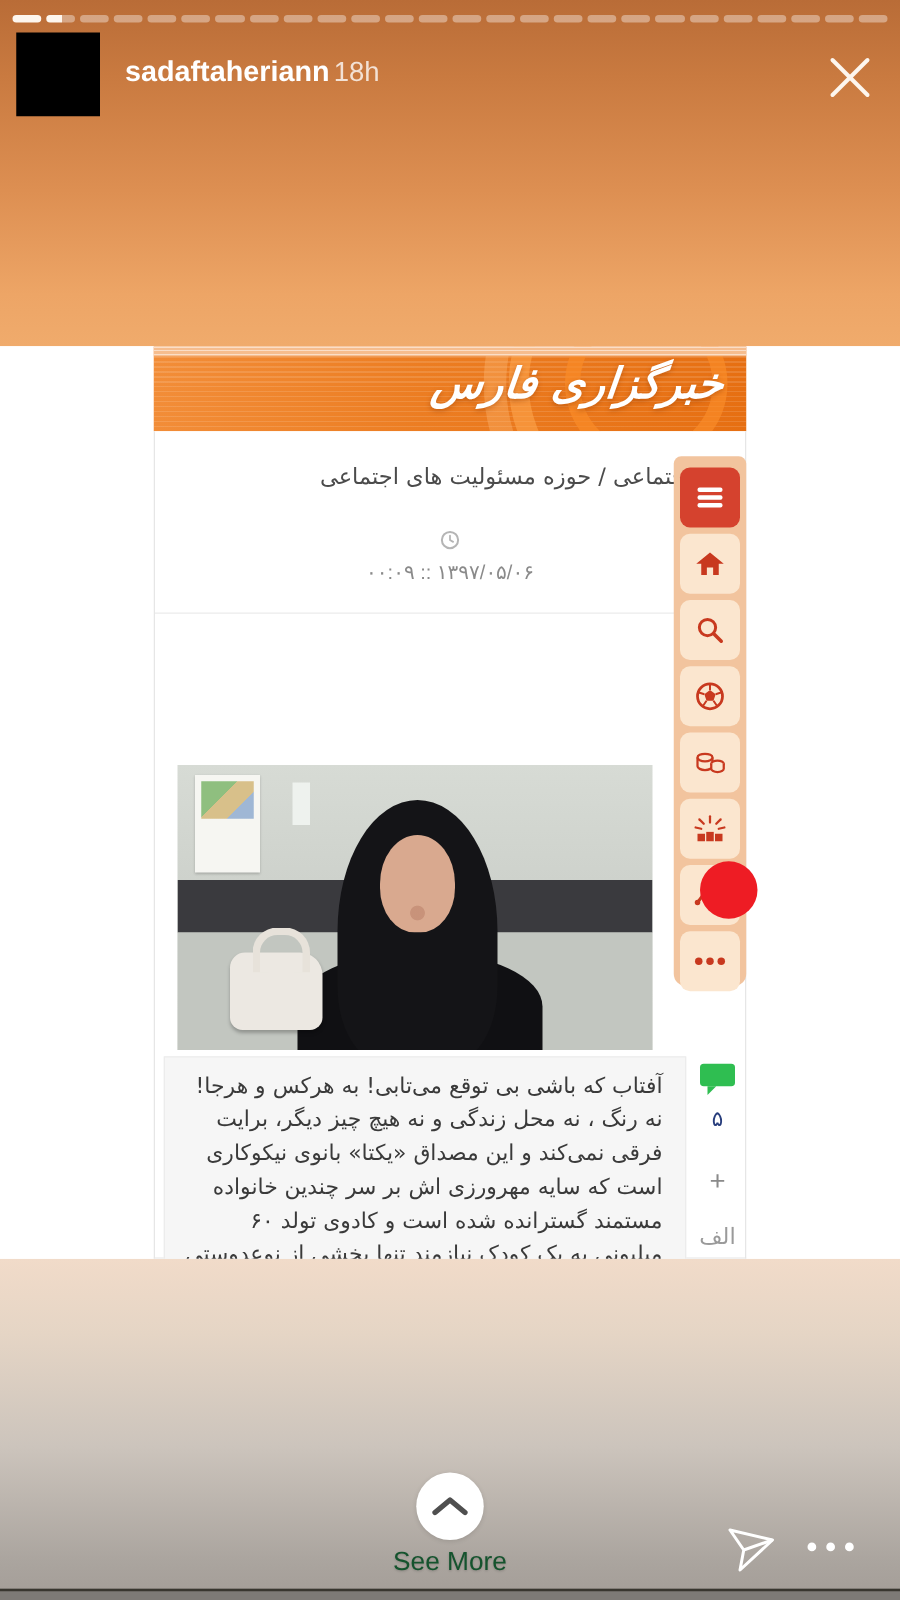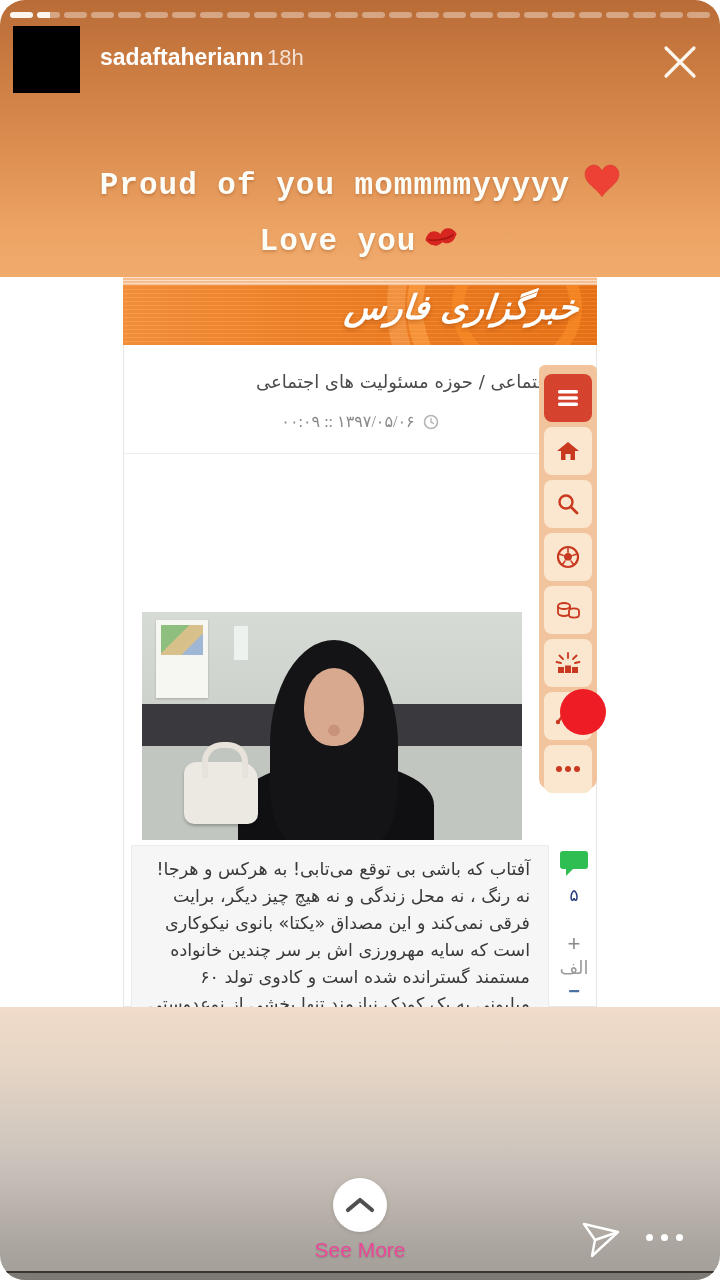--- a/index.html
+++ b/index.html
@@ -1,18 +1,18 @@
 <!DOCTYPE html>
 <html><head>
 <meta charset="utf-8">
 <style>
   * { margin:0; padding:0; box-sizing:border-box; }
   html,body { width:720px; height:1280px; overflow:hidden; }
   body { font-family:"Liberation Sans", sans-serif; position:relative; background:#fff; }
-  .story { position:absolute; inset:0; width:720px; height:1280px; overflow:hidden;border-radius:25px; }
+  .story { position:absolute; inset:0; width:720px; height:1280px; overflow:hidden; }
 
   
   .bg-top { position:absolute; left:0; top:0; width:720px; height:277px;
     background:linear-gradient(180deg,#b96c37 0%,#c97a40 22%,#dd8f52 55%,#eda566 85%,#f0ab6c 100%); }
   .bg-bottom { position:absolute; left:0; top:1007px; width:720px; height:273px;
     background:linear-gradient(180deg,#f1dbc9 0%,#e5d5c5 22%,#ccc4bc 55%,#aba59f 88%,#a39d97 100%); }
   .home-strip { position:absolute; left:0; top:1271px; width:720px; height:9px;
     background:#7d7a76; border-top:2px solid #38362f; }
 
   
@@ -50,22 +50,22 @@
   .ring.r2 { width:130px; height:130px; border-width:12px; right:15px; top:-35px; border-color:rgba(250,140,40,.7); }
   .ring.r3 { width:300px; height:300px; border-width:18px; right:-90px; top:-120px; border-color:rgba(255,190,120,.35); }
   .banner .logo { position:absolute; right:18px; top:10px; direction:rtl;
     font-family:"DejaVu Sans",sans-serif; font-size:34px; font-weight:bold; color:#fff;
     font-style:italic; transform:skewX(-6deg); text-shadow:0 2px 4px rgba(150,60,0,.45); }
 
   .column { position:absolute; left:123px; top:68px; width:474px; height:662px;
     background:#fff; border:1px solid #e6e6e6; border-top:none; }
   .col-head { text-align:right; padding-top:26px; }
   .category { direction:rtl; color:#4b4b4b; font-size:18px; font-family:"DejaVu Sans",sans-serif; }
-  .dateline { margin-top:20px; color:#8a8a8a; font-size:16px; direction:rtl;
-    font-family:Liberation Serif, serif; display:flex; justify-content:center; align-items:center; gap:8px; }
+  .dateline { margin-top:32px; color:#8a8a8a; font-size:16px; direction:rtl;
+    font-family:Liberation Sans, sans-serif; display:flex; justify-content:center; align-items:center; gap:8px;flex-direction:column; }
   .rule { width:100%; height:1px; background:#ececec; margin-top:22px; }
   .kicker { direction:rtl; text-align:center; color:#e8831f; font-size:18px; margin-top:14px;
     font-family:"DejaVu Sans",sans-serif; }
   .headline { direction:rtl; text-align:center; color:#1c5a86; font-weight:bold; font-size:31px;
     line-height:44px; margin-top:8px; padding:0 26px; font-family:"DejaVu Sans",sans-serif; }
 
   
   .photo { position:absolute; left:18px; top:267px; width:380px; height:228px; overflow:hidden;
     background:linear-gradient(180deg,#d7dbd5 0%,#cdd1cb 45%,#c6cac4 100%); }
   .photo .band { position:absolute; left:0; top:92px; width:100%; height:42px; background:#3a3a3e; }
@@ -96,30 +96,30 @@
   .sidenav { position:absolute; left:539px; top:88px; width:58px; height:424px;
     background:#f2c49e; border-radius:6px 6px 10px 10px; padding-top:4px; }
   .navbtn { width:48px; height:48px; margin:5px auto 0; background:#fbe6cf; border-radius:8px;
     display:flex; align-items:center; justify-content:center; cursor:pointer; }
   .navbtn.menu { background:#d5422e; }
 
   
   .widget { position:absolute; left:548px; top:572px; width:52px; text-align:center; }
   .widget .count { color:#273d7c; font-size:17px; font-family:"DejaVu Sans",sans-serif; margin-top:4px; }
   .widget .plus { color:#8a8a8a; font-size:22px; margin-top:26px; }
-  .widget .alef { color:#9a9a9a; font-size:18px; font-family:"DejaVu Sans",sans-serif; margin-top:0; direction:rtl; }
+  .widget .alef { color:#9a9a9a; font-size:18px; font-family:"DejaVu Sans",sans-serif; margin-top:21px; direction:rtl; }
   .widget .minus { color:#4a6fa5; font-size:20px; font-weight:bold; margin-top:2px; }
   .fab { position:absolute; left:560px; top:412px; width:46px; height:46px; border-radius:50%; background:#ee1c24; }
 
   
   .seemore-btn { position:absolute; left:333px; top:1178px; width:54px; height:54px; border-radius:50%;
     background:#fff; display:flex; align-items:center; justify-content:center; cursor:pointer;
     box-shadow:0 1px 4px rgba(0,0,0,.12); }
   .seemore-label { position:absolute; left:0; top:1238px; width:720px; text-align:center;
-    color:#ec4899; font-size:21px; text-shadow:0 1px 2px rgba(0,0,0,.2); }
+    color:#14532d; font-size:21px; text-shadow:0 1px 2px rgba(0,0,0,.2); }
   .share-plane { position:absolute; left:580px; top:1218px; width:42px; height:42px; cursor:pointer; }
   .more-dots { position:absolute; left:646px; top:1234px; width:44px; height:10px; display:flex; gap:8px; cursor:pointer; }
   .more-dots i { width:7px; height:7px; border-radius:50%; background:#fff; }
 </style>
 </head>
 <body>
 
 <div class="story">
 
   <div class="bg-top"></div>
@@ -157,29 +157,20 @@
   <div class="avatar-redact"></div>
   <div class="username">sadaftaheriann</div>
   <div class="timestamp">18h</div>
   <div class="close-x">
     <svg width="56" height="56" viewBox="0 0 56 56">
       <line x1="14" y1="14" x2="42" y2="42" stroke="#fdf6ee" stroke-width="3.2" stroke-linecap="round"></line>
       <line x1="42" y1="14" x2="14" y2="42" stroke="#fdf6ee" stroke-width="3.2" stroke-linecap="round"></line>
     </svg>
   </div>
 
-  <div class="caption">
-    <div><span>Proud of you mommmmyyyyy</span><span class="heart"><svg width="36" height="34" viewBox="0 0 34 32">
-            <path d="M24.6,1c-3.5,0-6.4,2.8-7.6,5.7C15.8,3.8,12.9,1,9.4,1C4.7,1,1,4.8,1,9.5c0,9.4,9.7,12,16,21.3c6.2-9.3,16-12.2,16-21.3C33,4.8,29.3,1,24.6,1z" fill="#ed4136" stroke="#d83428" stroke-width="0.5"></path>
-          </svg></span></div>
-    <div><span>Love you</span><span class="kiss"><svg width="34" height="28" viewBox="0 0 32 26">
-            <path d="M1,10 C4,2 12,1 16,7 C20,1 28,2 31,10 C25,20 19,17 16,15 C13,17 7,20 1,10 Z" fill="#d6261f"></path>
-            <path d="M4,10 C9,13 23,13 28,10" stroke="#a5140f" stroke-width="1.4" fill="none"></path>
-          </svg></span></div>
-  </div>
 
   <div class="shot">
 
     <div class="banner">
       <div class="stripes"></div>
       <div class="ring r3"></div>
       <div class="ring r1"></div>
       <div class="ring r2"></div>
       <div class="topstrip"></div>
       <div class="logo">خبرگزاری فارس</div>

